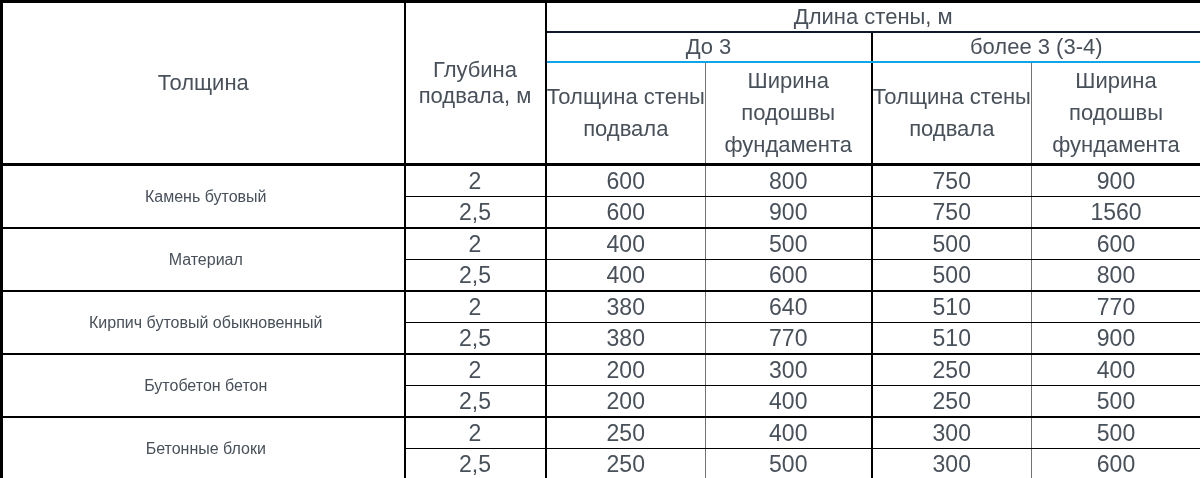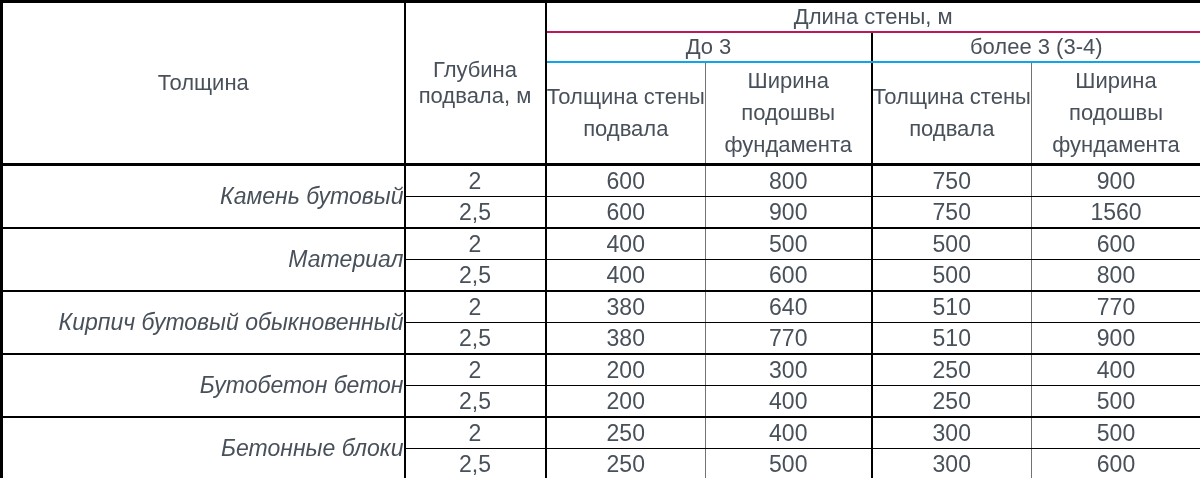--- a/index.html
+++ b/index.html
@@ -33,30 +33,29 @@
     background: #ffffff;
     overflow: hidden;
   }
 
   
   .vr2 { border-right: 2px solid #000; }   
   .vr1 { border-right: 1px solid #737373; }   
 
   thead { border-bottom: 3px solid #000; }
   thead th { text-align: center; vertical-align: middle; font-size: 22px; }
-  tr.hrow-a th { height: 28px; border-bottom: 2px solid #be185d; margin-left: 24px; }
+  tr.hrow-a th { height: 28px; border-bottom: 2px solid #0f172a; margin-left: 24px; }
   tr.hrow-b th { height: 28px; border-bottom: 2px solid #0ea5e9; }
   tr.hrow-c th { height: 100px; line-height: 1.45; border-bottom: 3px solid #000; }
 
   tbody td { height: 30px; text-align: center; vertical-align: middle; font-size: 23px; }
   td.mat {
-    text-align: right;
+    text-align: center;
     padding-left: 5px;
-    font-size: 23px;
-    font-style: italic;
+    font-size: 16px;
   }
   
   tr.gsep > td { border-top: 2px solid #000; }
 </style>
 </head>
 <body>
 
 <table class="materials-table">
   <colgroup>
     <col class="c1">

